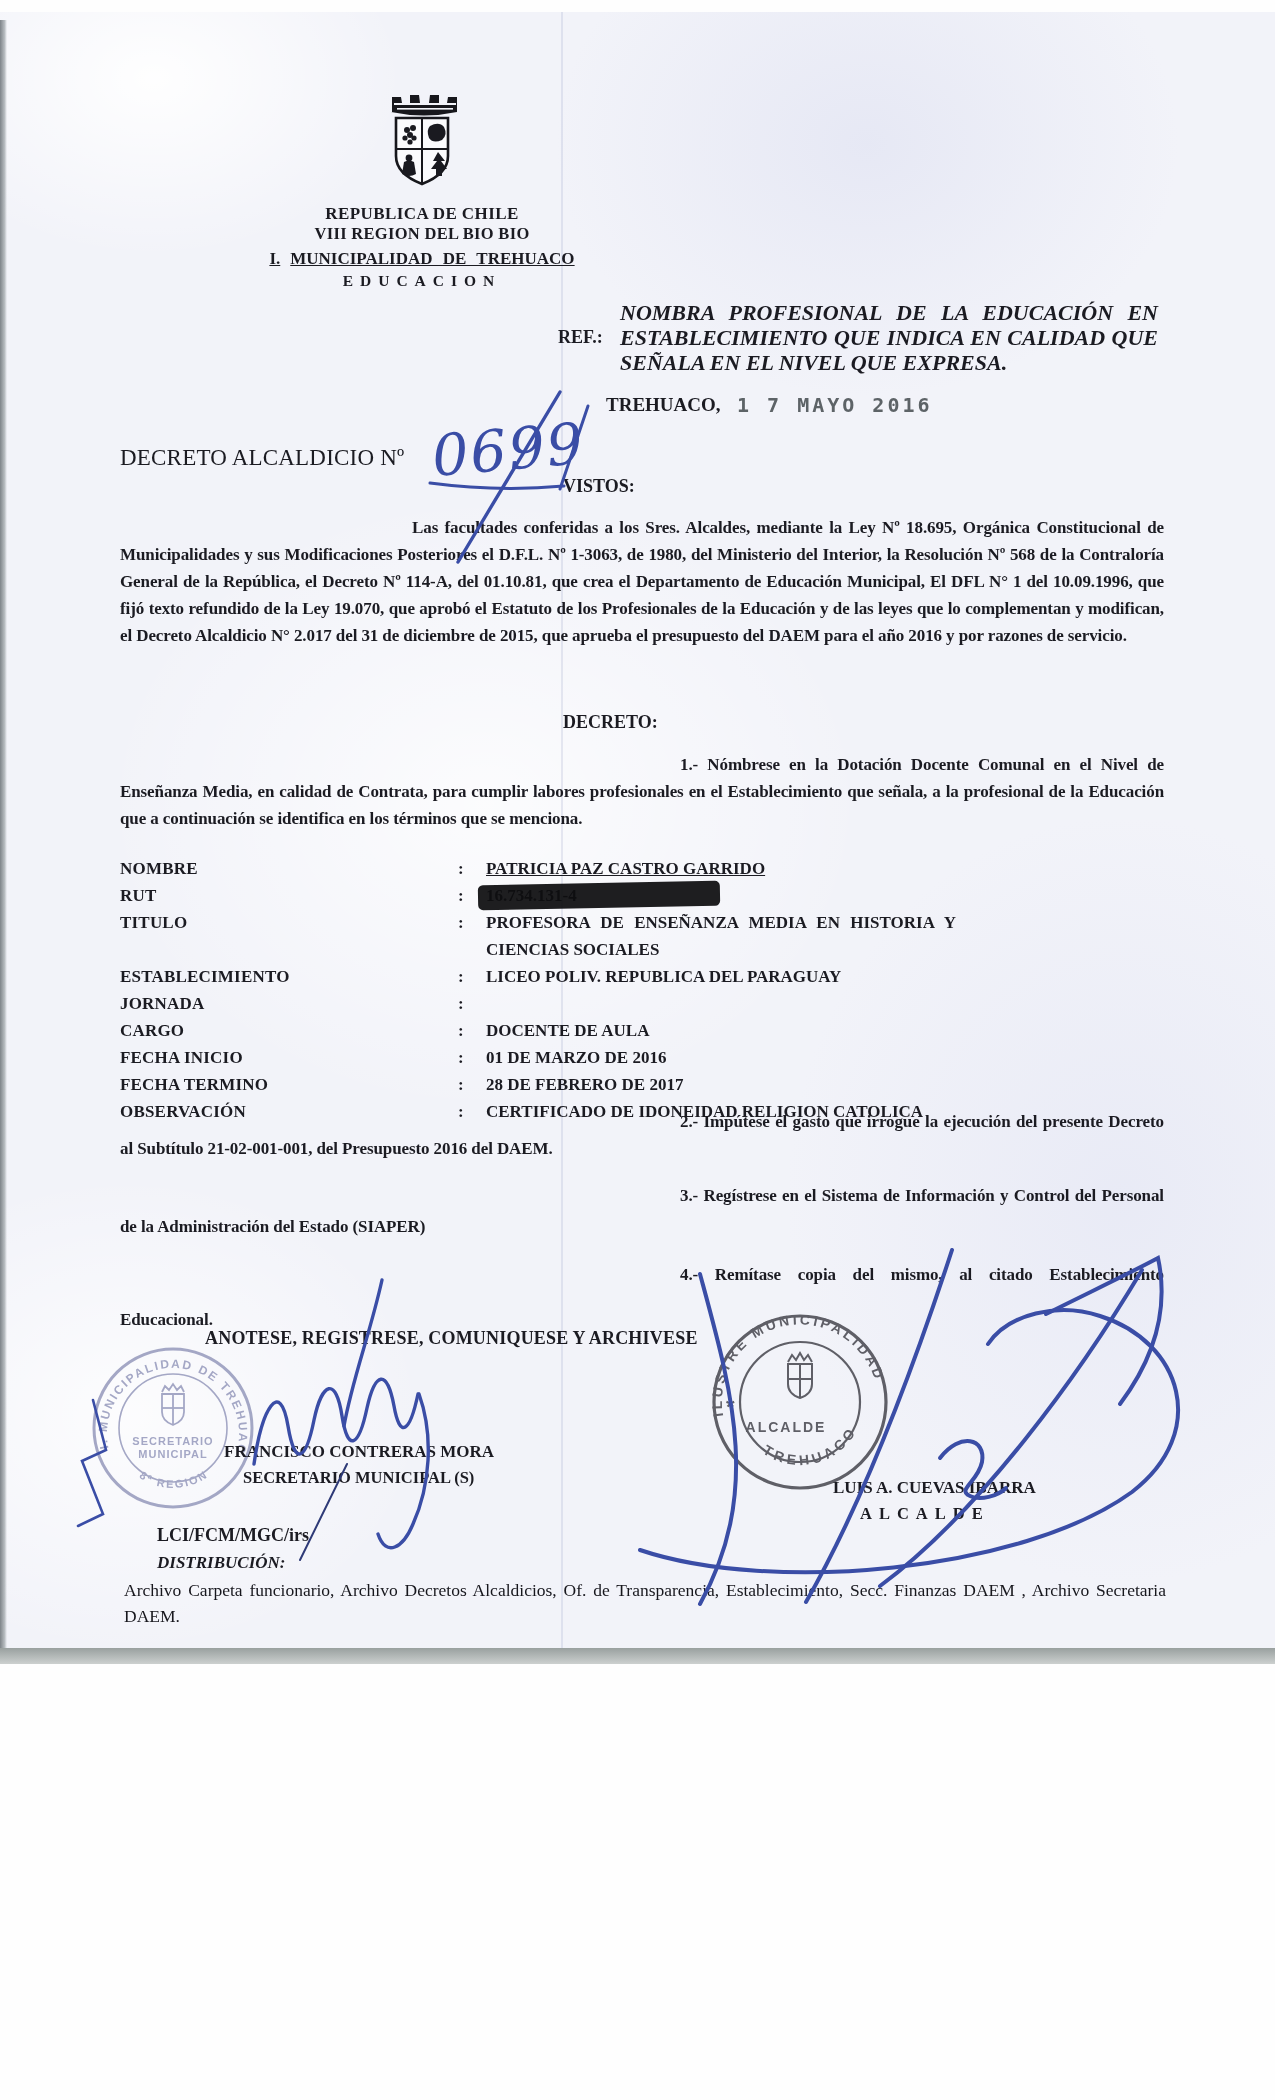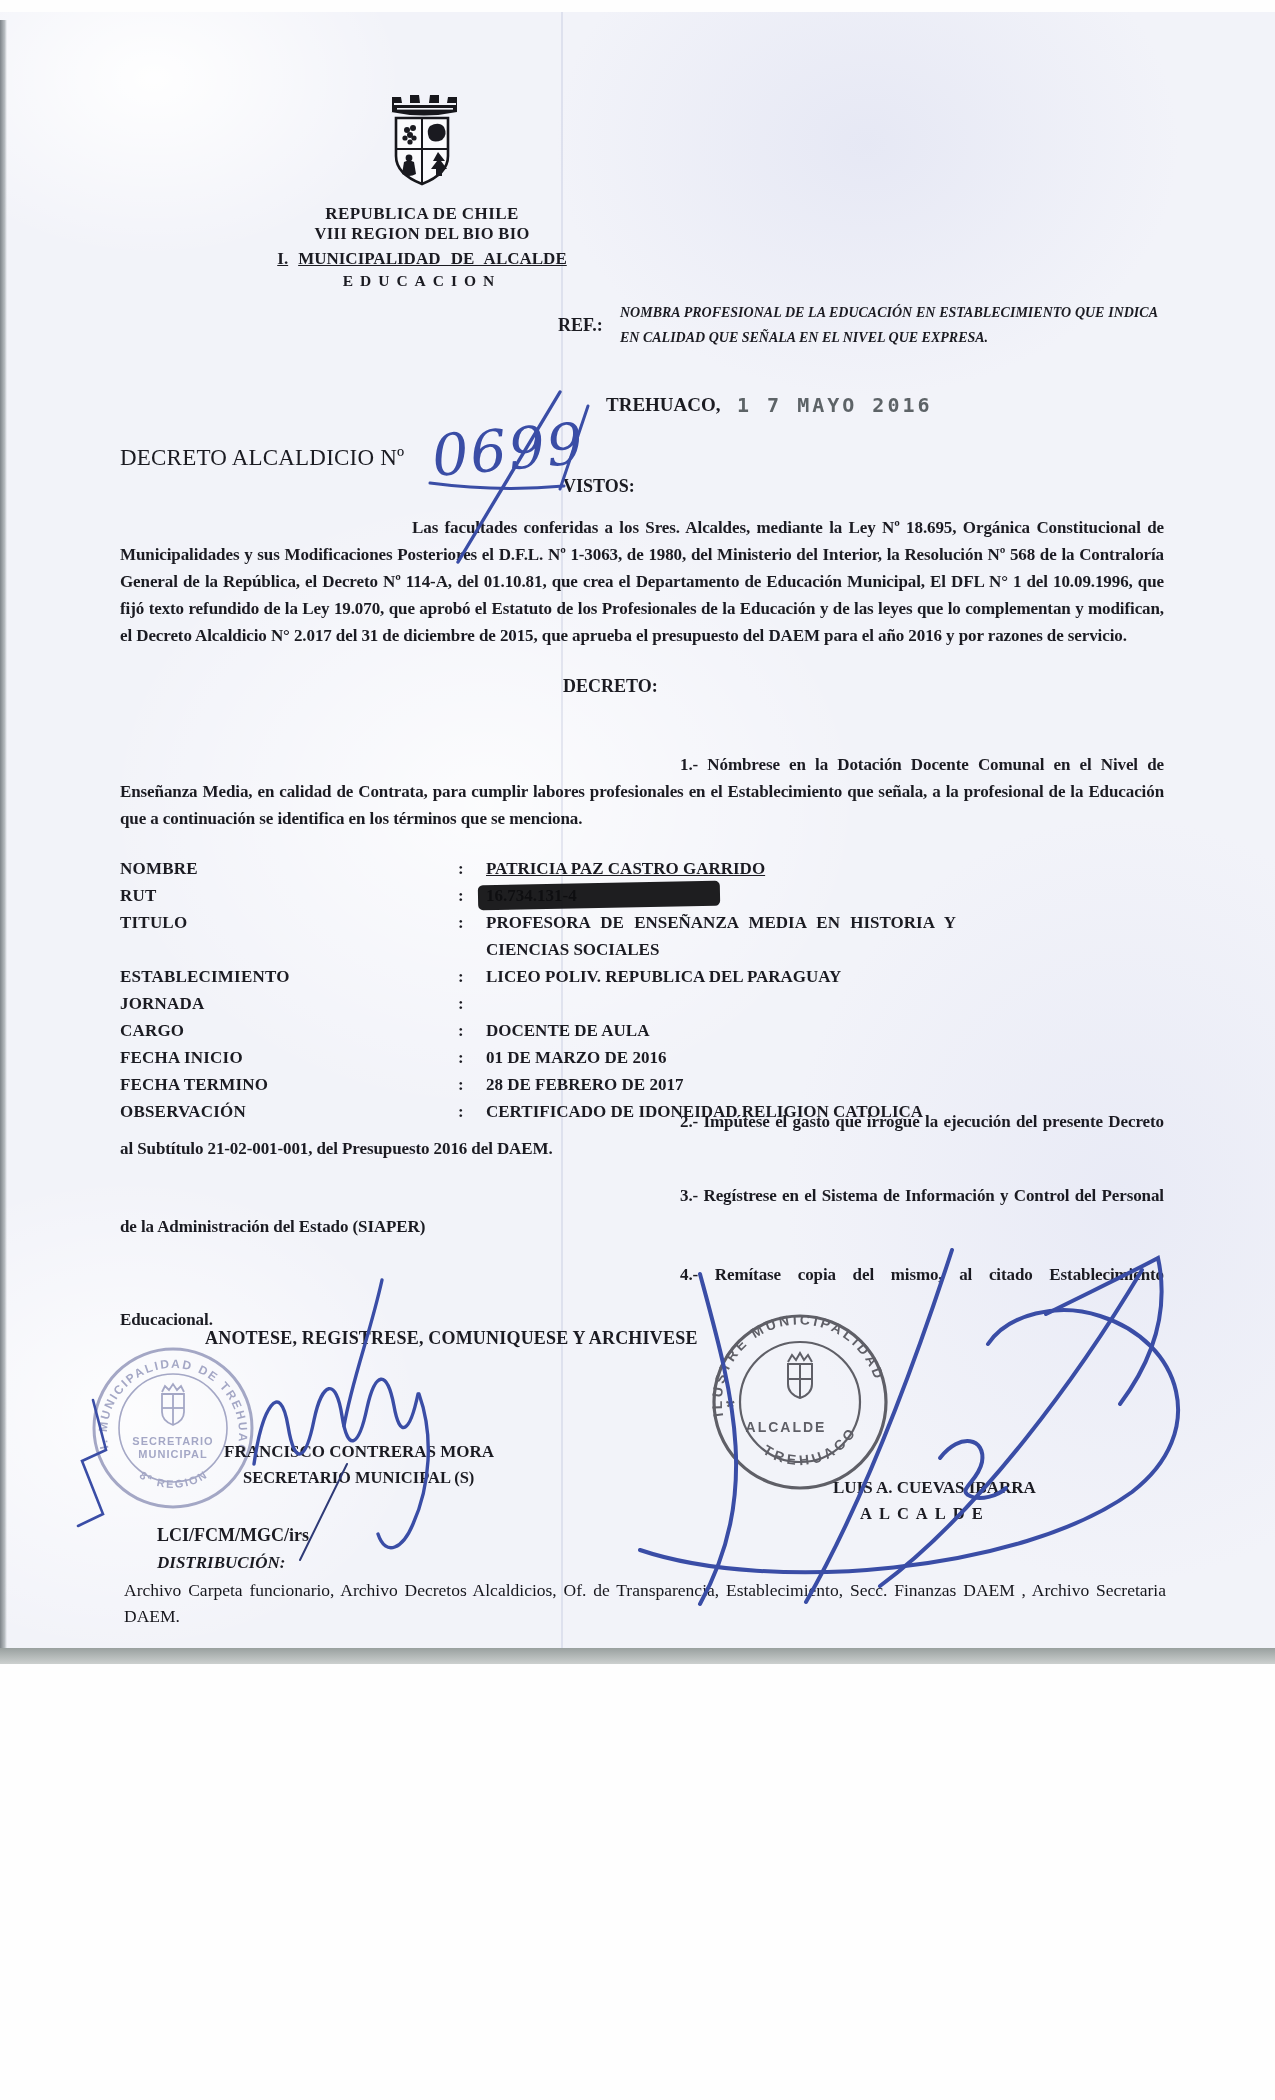--- a/index.html
+++ b/index.html
@@ -24,21 +24,21 @@
   .letterhead{position:absolute;left:228px;top:191px;width:388px;text-align:center;line-height:1.25;}
   .lh1{font-size:17px;font-weight:bold;letter-spacing:.4px;}
   .lh2{font-size:16.5px;font-weight:bold;letter-spacing:.3px;}
   .lh3{font-size:17px;font-weight:bold;margin-top:3px;word-spacing:6px;}
   .lh3 .u{text-decoration:underline;}
   .lh3 .pre{margin-right:10px;text-decoration:underline;}
   .lh4{font-size:15.5px;font-weight:bold;letter-spacing:7px;margin-top:2px;}
   
   .ref{position:absolute;left:558px;top:288px;width:600px;display:flex;align-items:center;}
   .ref-label{font-size:18px;font-weight:bold;width:62px;flex:none;}
-  .ref-text{font-size:14px;font-weight:bold;font-style:italic;text-align:justify;line-height:25px;flex:1;}
+  .ref-text{font-size:22px;font-weight:bold;font-style:italic;text-align:justify;line-height:25px;flex:1;}
   .dateline{position:absolute;left:563px;top:382px;}
   .city{font-size:19px;font-weight:bold;padding-left:43px;}
   .date-stamp{position:absolute;left:174px;top:-1px;width:260px;font-family:"DejaVu Sans Mono",monospace;
     font-weight:bold;font-size:20px;letter-spacing:3px;color:#5d6367;white-space:nowrap;}
   .decree-line{position:absolute;left:120px;top:433px;font-size:23px;font-weight:normal;letter-spacing:.2px;}
   
   .sec-title{position:absolute;font-size:18px;font-weight:bold;}
   .para{position:absolute;left:120px;width:1044px;font-size:17px;font-weight:bold;
         text-align:justify;line-height:27px;letter-spacing:-.1px;}
   .para b{font-weight:bold;}
@@ -98,42 +98,42 @@
         <path d="M50,44 q9,-5 14,1 q4,8 -2,13 q-9,4 -13,-2 q-3,-8 1,-12 z"></path>
         <circle cx="29" cy="76" r="3.4"></circle>
           <path d="M24,80 q5,-3 10,0 l2,12 q-7,4 -14,0 z"></path>
         <path d="M58,70 l7,9 h-4 l6,8 h-5 v7 h-6 v-7 h-5 l6,-8 h-4 z"></path>
       </g>
     </svg>
 
     <div class="letterhead">
       <div class="lh1">REPUBLICA DE CHILE</div>
       <div class="lh2">VIII REGION DEL BIO BIO</div>
-      <div class="lh3"><span class="pre">I.</span><span class="u">MUNICIPALIDAD DE ALCALDE</span></div>
+      <div class="lh3"><span class="pre">I.</span><span class="u">MUNICIPALIDAD DE TREHUACO</span></div>
       <div class="lh4">EDUCACION</div>
     </div>
 
     <div class="ref">
       <span class="ref-label">REF.:</span>
       <span class="ref-text">NOMBRA PROFESIONAL DE LA EDUCACIÓN EN ESTABLECIMIENTO QUE INDICA EN CALIDAD QUE SEÑALA EN EL NIVEL QUE EXPRESA.</span>
     </div>
 
     <div class="dateline">
       <span class="city">TREHUACO,</span>
       <span class="date-stamp">1 7 MAYO 2016</span>
     </div>
 
     <div class="decree-line">
       <span>DECRETO ALCALDICIO Nº</span>
     </div>
 
     <div class="sec-title" style="left:563px;top:464px;">VISTOS:</div>
     <div class="para p-vistos">Las facultades conferidas a los Sres. Alcaldes, mediante la Ley Nº 18.695, Orgánica Constitucional de Municipalidades y sus Modificaciones Posteriores el D.F.L. Nº 1-3063, de 1980, del Ministerio del Interior, la Resolución Nº 568 de la Contraloría General de la República, el Decreto Nº 114-A, del 01.10.81, que crea el Departamento de Educación Municipal, El DFL N° 1 del 10.09.1996, que fijó texto refundido de la Ley 19.070, que aprobó el Estatuto de los Profesionales de la Educación y de las leyes que lo complementan y modifican, el Decreto Alcaldicio N° 2.017 del 31 de diciembre de 2015, que aprueba el presupuesto del DAEM para el año 2016 y por razones de servicio.</div>
 
-    <div class="sec-title" style="left:563px;top:664px;text-align:right;">DECRETO:</div>
+    <div class="sec-title" style="left:563px;top:700px;text-align:right;">DECRETO:</div>
 
     <div class="para p1"><b>1.-</b> <span>Nómbrese en la Dotación Docente Comunal en el Nivel de Enseñanza Media, en calidad de Contrata, para cumplir labores profesionales en el Establecimiento que señala, a la profesional de la Educación que a continuación se identifica en los términos que se menciona.</span></div>
 
     <div class="fields">
       <div class="frow">
         <span class="flabel">NOMBRE</span>
         <span class="fcolon">:</span>
         <span class="fvalue underlined">PATRICIA PAZ CASTRO GARRIDO</span>
       </div>
       <div class="frow">

